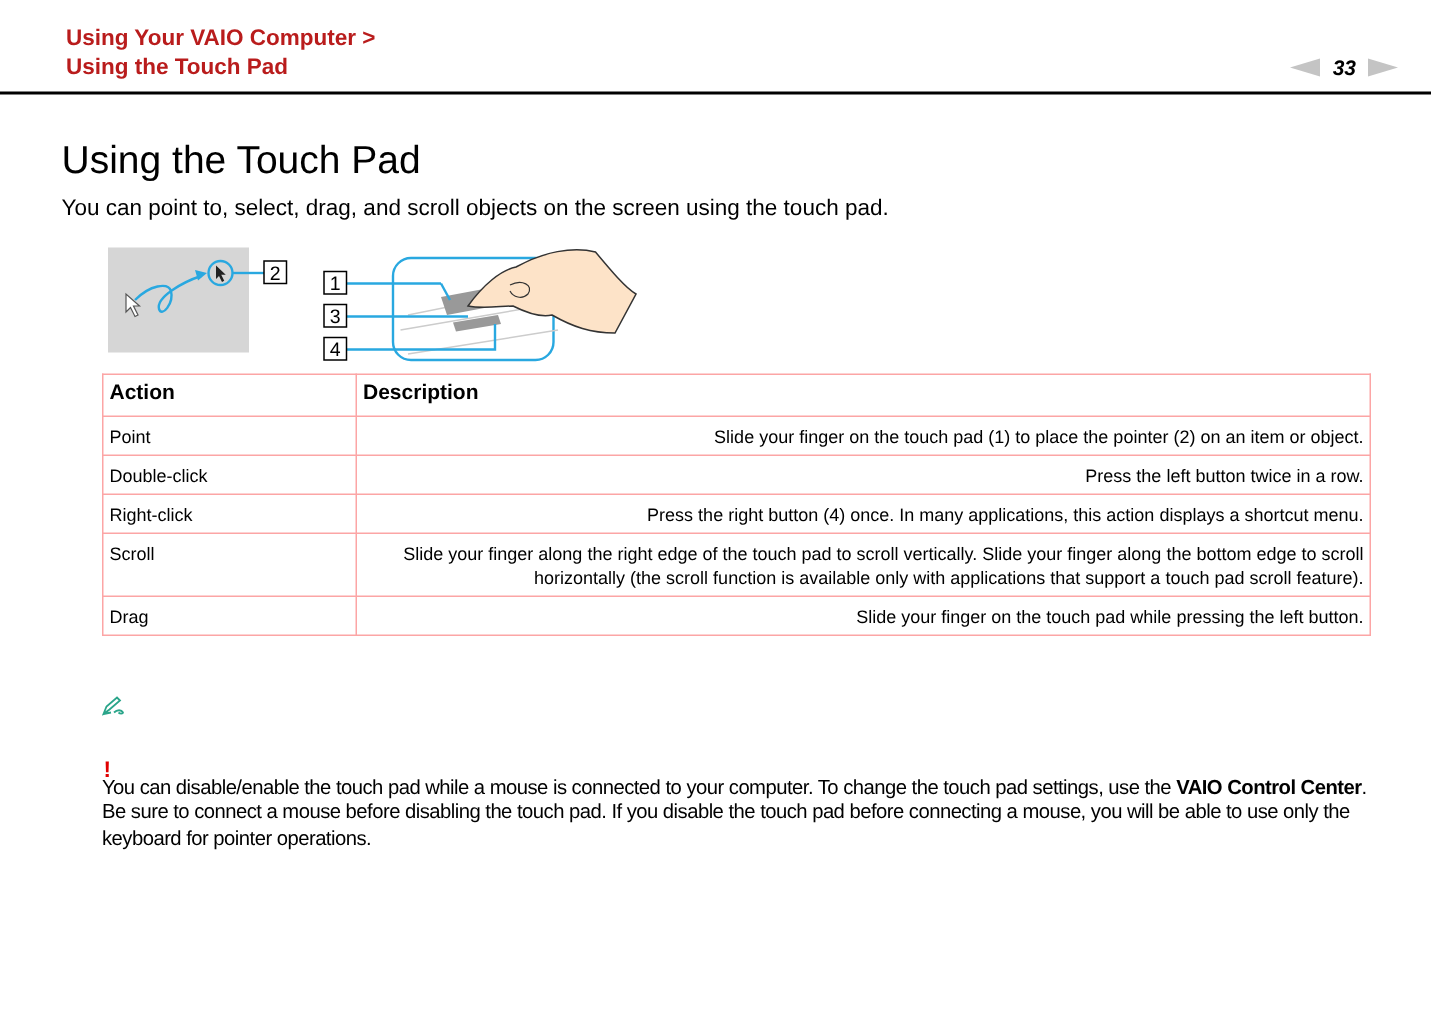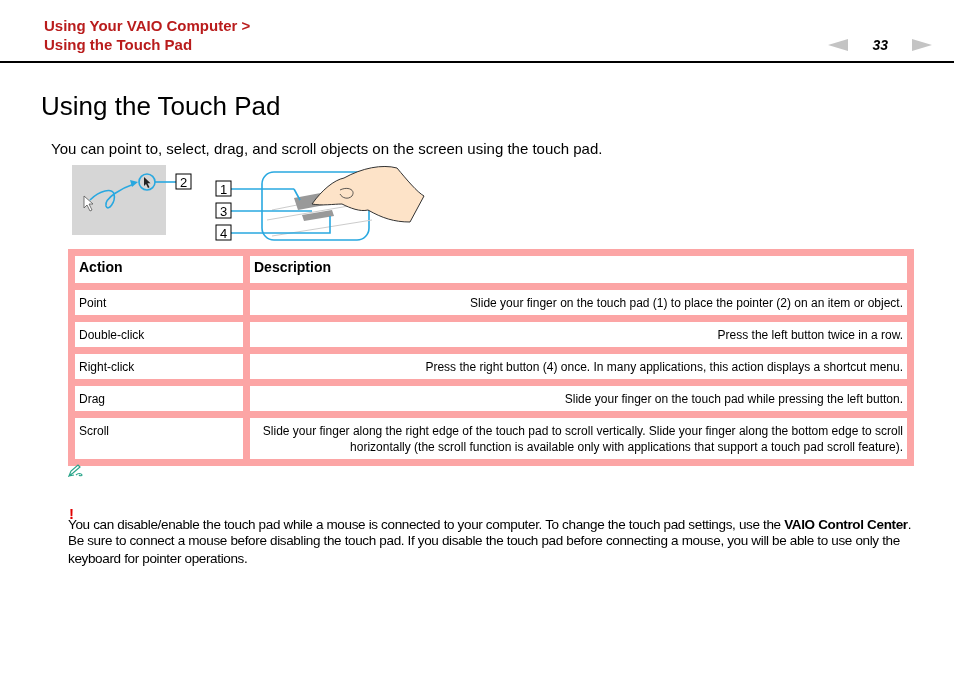--- a/index.html
+++ b/index.html
@@ -1,27 +1,27 @@
 <!DOCTYPE html>
 <html><head>
 <meta charset="utf-8">
 <style>
   html, body { margin:0; padding:0; background:#ffffff; }
   body { width:954px; height:674px; position:relative; overflow:hidden; font-family:"Liberation Sans", sans-serif; color:#000; }
   .crumb { position:absolute; left:44px; top:16px; font-size:15px; font-weight:bold; color:#b91c1c; line-height:19px; }
-  .pager { position:absolute; right:22px; top:37px; display:flex; align-items:center; gap:24px; }
+  .pager { position:absolute; right:22px; top:37px; display:flex; align-items:center; gap:8px; }
   .tri-left { width:0; height:0; border-top:6px solid transparent; border-bottom:6px solid transparent; border-right:20px solid #c4c4c4; }
   .tri-right { width:0; height:0; border-top:6px solid transparent; border-bottom:6px solid transparent; border-left:20px solid #c4c4c4; }
   .pagenum { font-size:14px; font-weight:bold; font-style:italic; color:#000; }
   .rule { position:absolute; left:0; top:61px; width:954px; height:2px; background:#000; }
   h1 { position:absolute; left:41px; top:90px; margin:0; font-size:26px; font-weight:normal; line-height:32px; }
-  .intro { position:absolute; left:41px; top:130px; font-size:15px; line-height:18px; margin:10px; }
+  .intro { position:absolute; left:41px; top:130px; font-size:15px; line-height:18px; margin:0; }
   .figure { position:absolute; left:72px; top:160px; width:360px; height:86px; }
   table { position:absolute; left:68px; top:249px; width:846px; border-collapse:collapse; font-size:12px; }
-  td, th { border:7px solid #fca5a5; text-align:left; vertical-align:top; padding:5px 4px 4px 4px; line-height:16px; }
+  td, th { border:1px solid #fca5a5; text-align:left; vertical-align:top; padding:5px 4px 4px 4px; line-height:16px; }
   th { font-size:14px; font-weight:bold; padding:3px 4px 7px 4px; height:17px; }
   td.desc { font-size:12px;text-align:right; }
   .col1 { width:160px; }
   .note { position:absolute; left:68px; font-family:"Liberation Sans Narrow","Liberation Sans", sans-serif; font-size:13.5px; line-height:18px; width:845px; transform-origin:left top; }
   .note-icon { position:absolute; left:68px; top:464px; color:#2aa58a; font-size:14px; }
   .warn-icon { position:absolute; left:69px; top:505px; color:#e00000; font-size:15px; font-weight:bold; }
   .note-text { top:478px; letter-spacing:-0.35px;margin-top:38px; }
   .warn-text { top:532px; letter-spacing:-0.35px; }
   b { font-weight:bold; }
 </style>
@@ -95,26 +95,26 @@
     </tr>
     <tr>
       <td class="col1">Double-click</td>
       <td class="desc">Press the left button twice in a row.</td>
     </tr>
     <tr>
       <td class="col1">Right-click</td>
       <td class="desc">Press the right button (4) once. In many applications, this action displays a shortcut menu.</td>
     </tr>
     <tr>
+      <td class="col1">Scroll</td>
+      <td class="desc">Slide your finger along the right edge of the touch pad to scroll vertically. Slide your finger along the bottom edge to scroll horizontally (the scroll function is available only with applications that support a touch pad scroll feature).</td>
+    </tr>
+    <tr>
       <td class="col1">Drag</td>
       <td class="desc">Slide your finger on the touch pad while pressing the left button.</td>
-    </tr>
-    <tr>
-      <td class="col1">Scroll</td>
-      <td class="desc">Slide your finger along the right edge of the touch pad to scroll vertically. Slide your finger along the bottom edge to scroll horizontally (the scroll function is available only with applications that support a touch pad scroll feature).</td>
     </tr>
   </tbody>
 </table>
 
 <div class="note-icon">
   <svg width="16" height="13" viewBox="0 0 16 13">
       <path d="M1 12 L3 7 L10 1 L12 3 L5 9 Z M1 12 L6 11 M8 11 C10 9, 13 9, 14 11 C14 12, 12 12, 11 11" fill="none" stroke="#2aa58a" stroke-width="1.2"></path>
     </svg>
 </div>
 <div class="note note-text"><span>You can disable/enable the touch pad while a mouse is connected to your computer. To change the touch pad settings, use the </span><b>VAIO Control Center</b><span>.</span></div>

